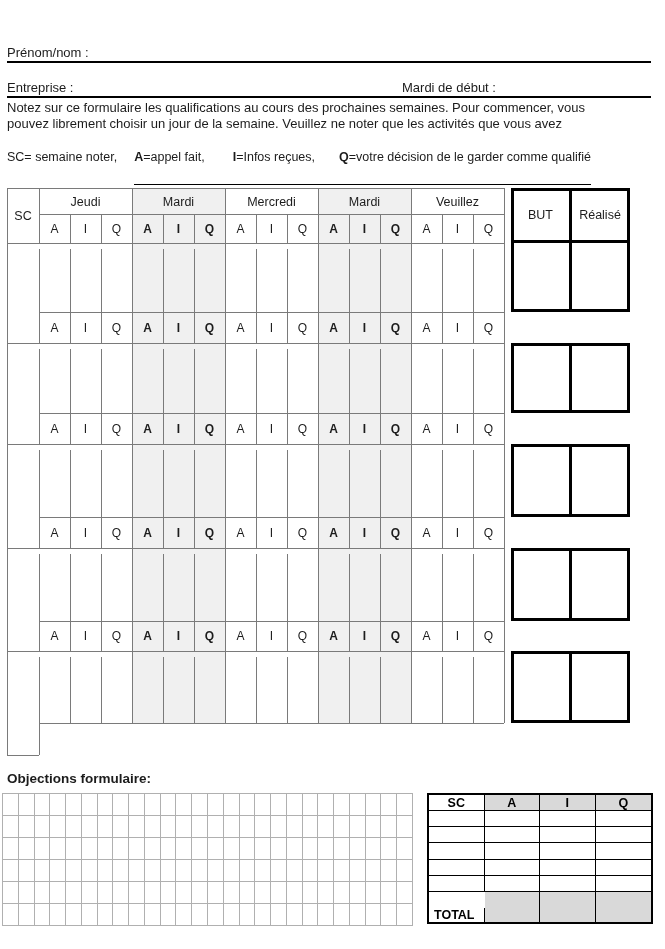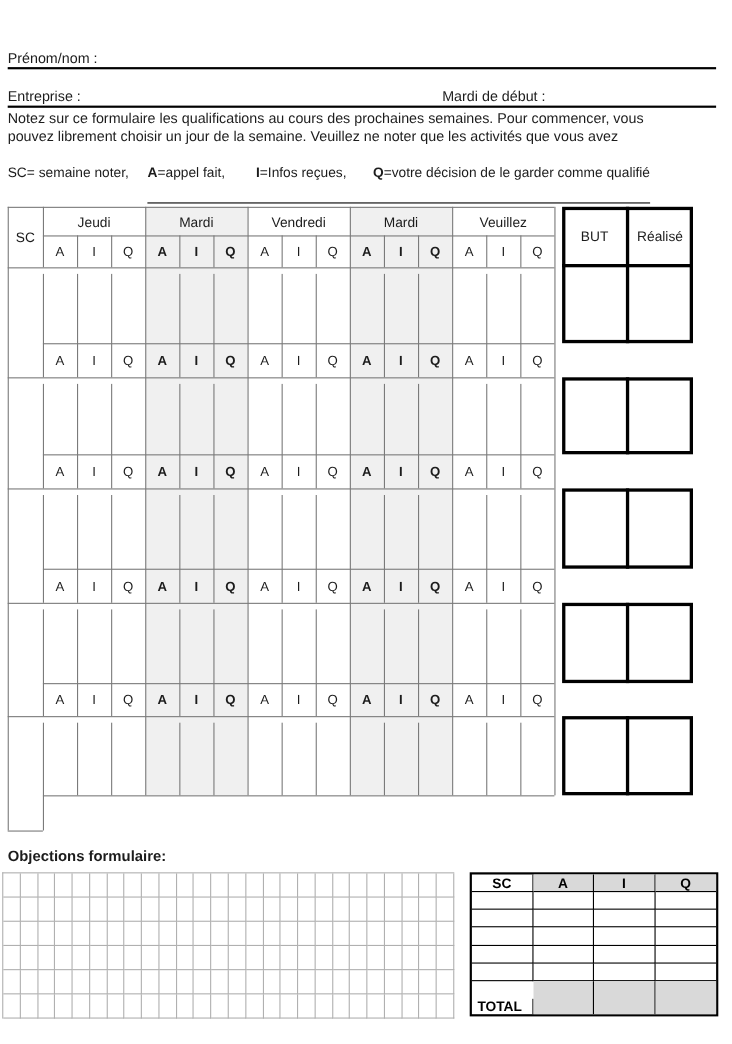--- a/index.html
+++ b/index.html
@@ -204,21 +204,21 @@
       <div style="position: absolute; left: 442px; top: 657px; width: 1px; height: 66px; background: rgb(122, 122, 122);"></div>
       <div style="position: absolute; left: 473px; top: 214px; width: 1px; height: 29px; background: rgb(122, 122, 122);"></div>
       <div style="position: absolute; left: 473px; top: 249px; width: 1px; height: 94px; background: rgb(122, 122, 122);"></div>
       <div style="position: absolute; left: 473px; top: 349px; width: 1px; height: 95px; background: rgb(122, 122, 122);"></div>
       <div style="position: absolute; left: 473px; top: 450px; width: 1px; height: 98px; background: rgb(122, 122, 122);"></div>
       <div style="position: absolute; left: 473px; top: 554px; width: 1px; height: 97px; background: rgb(122, 122, 122);"></div>
       <div style="position: absolute; left: 473px; top: 657px; width: 1px; height: 66px; background: rgb(122, 122, 122);"></div>
       <div style="position: absolute; left: 23px; top: 215.5px; transform: translate(-50%, -50%); font-size: 12.5px; font-weight: 400; white-space: nowrap;">SC</div>
       <div style="position: absolute; left: 85.5px; top: 202px; transform: translate(-50%, -50%); font-size: 12.5px; font-weight: 400; white-space: nowrap;">Jeudi</div>
       <div style="position: absolute; left: 178.5px; top: 202px; transform: translate(-50%, -50%); font-size: 12.5px; font-weight: 400; white-space: nowrap;">Mardi</div>
-      <div style="position: absolute; left: 271.5px; top: 202px; transform: translate(-50%, -50%); font-size: 12.5px; font-weight: 400; white-space: nowrap;">Vendredi</div>
+      <div style="position: absolute; left: 271.5px; top: 202px; transform: translate(-50%, -50%); font-size: 12.5px; font-weight: 400; white-space: nowrap;">Mercredi</div>
       <div style="position: absolute; left: 364.5px; top: 202px; transform: translate(-50%, -50%); font-size: 12.5px; font-weight: 400; white-space: nowrap;">Mardi</div>
       <div style="position: absolute; left: 457.5px; top: 202px; transform: translate(-50%, -50%); font-size: 12.5px; font-weight: 400; white-space: nowrap;">Veuillez</div>
       <div style="position: absolute; left: 54.5px; top: 228.5px; transform: translate(-50%, -50%); font-size: 12px; font-weight: 400; white-space: nowrap;">A</div>
       <div style="position: absolute; left: 85.5px; top: 228.5px; transform: translate(-50%, -50%); font-size: 12px; font-weight: 400; white-space: nowrap;">I</div>
       <div style="position: absolute; left: 116.5px; top: 228.5px; transform: translate(-50%, -50%); font-size: 12px; font-weight: 400; white-space: nowrap;">Q</div>
       <div style="position: absolute; left: 147.5px; top: 228.5px; transform: translate(-50%, -50%); font-size: 12px; font-weight: 700; white-space: nowrap;">A</div>
       <div style="position: absolute; left: 178.5px; top: 228.5px; transform: translate(-50%, -50%); font-size: 12px; font-weight: 700; white-space: nowrap;">I</div>
       <div style="position: absolute; left: 209.5px; top: 228.5px; transform: translate(-50%, -50%); font-size: 12px; font-weight: 700; white-space: nowrap;">Q</div>
       <div style="position: absolute; left: 240.5px; top: 228.5px; transform: translate(-50%, -50%); font-size: 12px; font-weight: 400; white-space: nowrap;">A</div>
       <div style="position: absolute; left: 271.5px; top: 228.5px; transform: translate(-50%, -50%); font-size: 12px; font-weight: 400; white-space: nowrap;">I</div>

